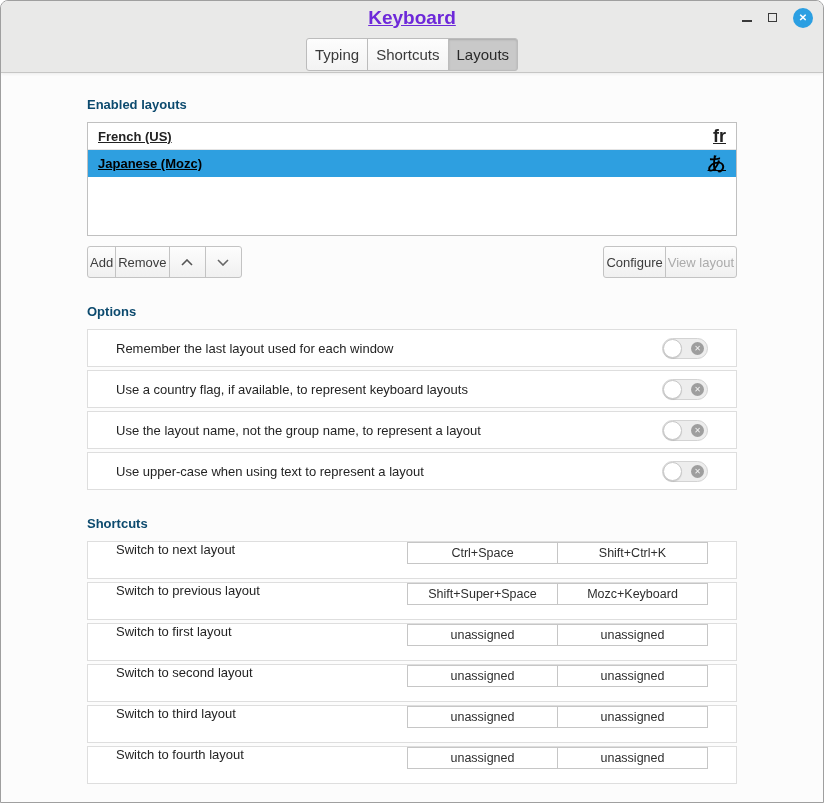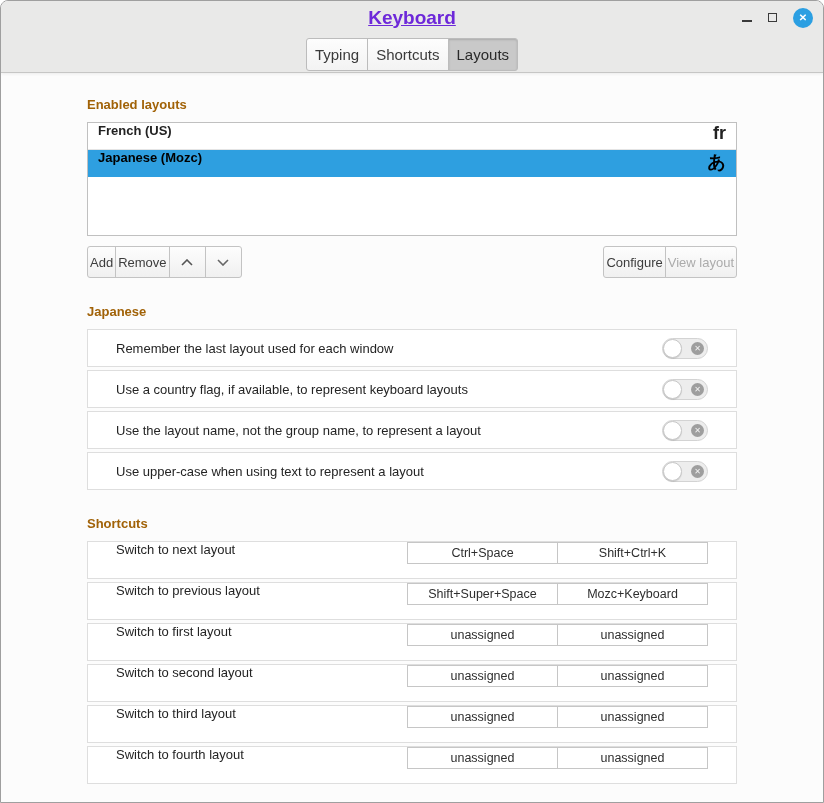--- a/index.html
+++ b/index.html
@@ -62,37 +62,38 @@
     box-shadow:inset 0 1px 2px rgba(0,0,0,.15);
     color:#2a2a2a;
   }
   
   .content{
     padding:14px 86px 0 86px;
     height:731px; overflow:hidden;
     background:#fcfcfc;
   }
   .section-heading{
-    font-size:13px; font-weight:bold; color:#a16207;
+    font-size:13px; font-weight:bold; color:#0c4a6e;
     margin:14px 0 10px 0;
   }
   .section-heading.first{ margin-top:10px; }
   
   .layout-list{
     background:#ffffff;
     border:1px solid #c0c0c0;
     height:114px;
     overflow:hidden;
   }
   .layout-row{
-    height:27px; display:flex; justify-content:space-between;
+    height:27px; display:flex; align-items:center; justify-content:space-between;
     padding:0 10px;
     font-size:13px; font-weight:bold; color:#222222;
     border-bottom:1px solid #e4e4e4;
     cursor:default;
+    text-decoration:underline;
   }
   .layout-row.selected{
     background:#2e9fe0; color:#000000; border-bottom-color:#2e9fe0;
   }
   .layout-glyph{ font-size:18px; font-weight:bold; }
   
   .list-actions{
     margin-top:10px;
     display:flex; align-items:center; justify-content:space-between;
   }
@@ -212,21 +213,21 @@
               <path d="M1 1 L6 6 L11 1" fill="none" stroke="#666" stroke-width="1.6"></path>
             </svg>
         </div>
       </div>
       <div class="btn-group">
         <div class="btn">Configure</div>
         <div class="btn disabled">View layout</div>
       </div>
     </div>
 
-    <div class="section-heading" style="margin-top:26px;">Japanese</div>
+    <div class="section-heading" style="margin-top:26px;">Options</div>
 
     <div class="rowbox">
       <div class="opt-row">
         <span class="opt-label">Remember the last layout used for each window</span>
         <div class="toggle">
           <span class="knob"></span>
           <span class="off-mark">✕</span>
         </div>
       </div>
       <div class="opt-row">

